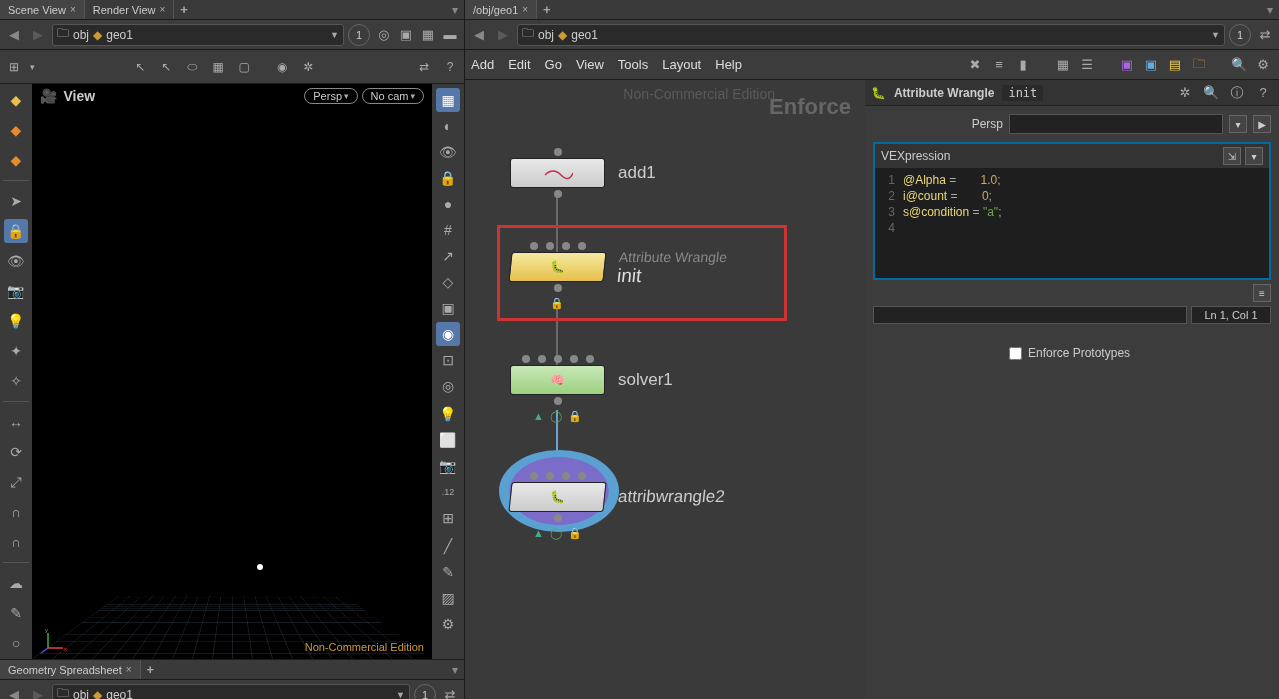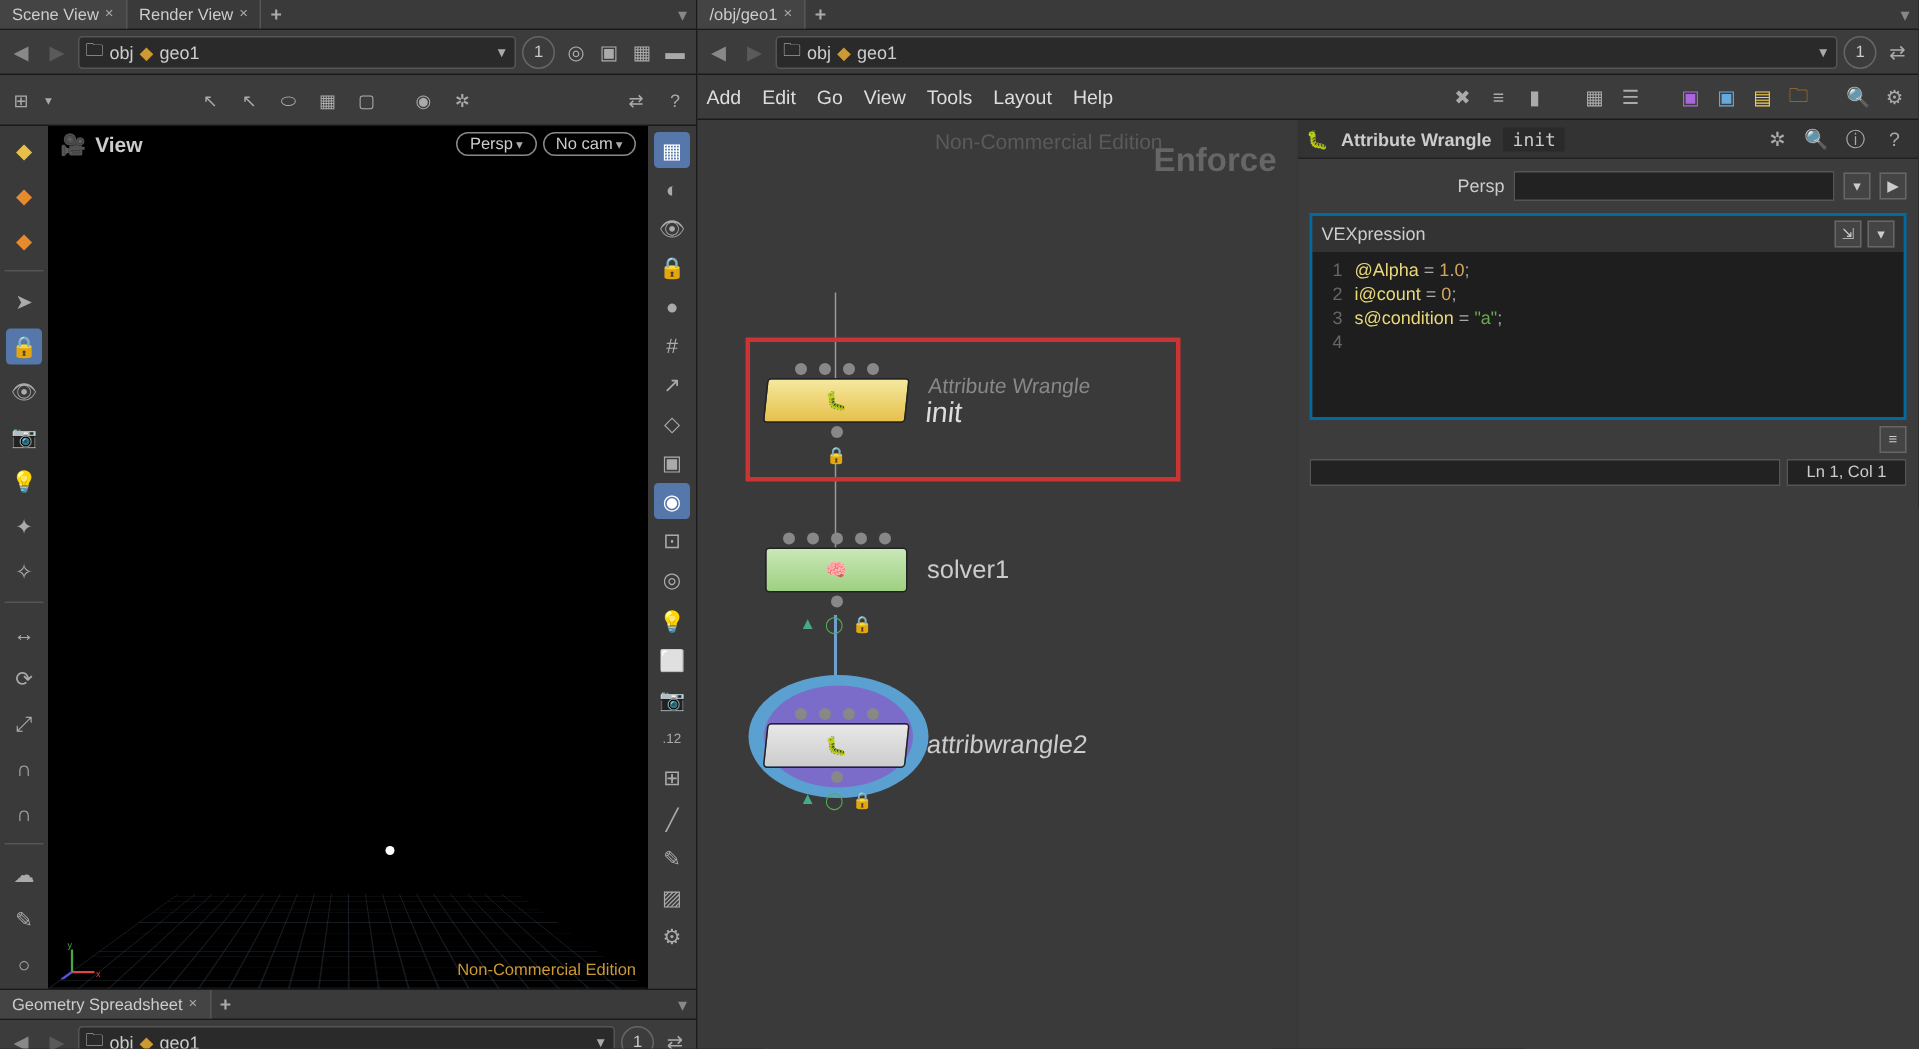--- a/index.html
+++ b/index.html
@@ -85,21 +85,21 @@
 .dropdown { background:#555; border:1px solid #666; height:20px; flex:0 0 120px; display:flex; align-items:center; padding:0 6px; font-size:12px; position:relative; }
 .dropdown::after { content:"▾"; position:absolute; right:4px; font-size:9px; }
 .vex-box { border:2px solid #0369a1; margin:4px 8px; }
 .vex-title { background:#333; padding:3px 6px; font-size:12px; }
 .code-area { background:#1e1e1e; font-family:monospace; font-size:12px; line-height:16px; padding:4px 0; min-height:110px; position:relative; }
 .code-line { display:flex; }
 .gutter { width:28px; text-align:right; color:#666; padding-right:8px; user-select:none; }
 .code-text { flex:1; color:#ddd; }
 .tok-a { color:#e8d87a; }
 .tok-b { color:#aaa; }
-.tok-n { color:#d4a760; }
+.tok-n { color:#d4a760;margin-left:21px; }
 .tok-s { color:#6aa84f; }
 .status-row { display:flex; padding:4px 8px; gap:4px; }
 .status-box { flex:1; background:#222; border:1px solid #555; height:18px; }
 .status-pos { width:80px; background:#222; border:1px solid #555; height:18px; display:flex; align-items:center; justify-content:center; font-size:11px; }
 .chev { font-size:9px; color:#aaa; }
 </style>
 </head>
 <body>
 
 <div class="main-grid">
@@ -313,20 +313,34 @@
       <div class="network-view">
         <div class="nce-label" style="top:6px; color:#5a5a5a; font-size:14px; right:90px">Non-Commercial Edition</div>
         <div class="geo-label">Enforce</div>
 
         <svg class="wire-svg">
           <line x1="92" y1="115" x2="92" y2="180" stroke="#999" stroke-width="1"></line>
           <line x1="92" y1="225" x2="92" y2="290" stroke="#999" stroke-width="1"></line>
           <line x1="92" y1="330" x2="92" y2="395" stroke="#70a0d0" stroke-width="2"></line>
         </svg>
 
+        <div class="node" style="left:45px; top:68px">
+          <div class="node-dots">
+              <span class="dot"></span>
+            </div>
+          <div class="node-body" style="background:linear-gradient(#e8e8e8,#ccc)">
+            <svg width="30" height="16">
+                <path d="M2 10 Q10 2 18 10 T30 8" fill="none" stroke="#b34" stroke-width="1.5"></path>
+              </svg>
+            <span class="node-label" style="font-size:17px">add1</span>
+          </div>
+          <div class="node-dots" style="margin-top:2px">
+              <span class="dot"></span>
+            </div>
+        </div>
 
         <div class="sel-box" style="left:32px; top:145px; width:290px; height:96px"></div>
         <div class="node" style="left:45px; top:162px">
           <div class="node-dots">
               <span class="dot"></span>
               <span class="dot"></span>
               <span class="dot"></span>
               <span class="dot"></span>
             </div>
           <div class="node-body" style="background:linear-gradient(#f5e9a0,#e6c04a); transform:skewX(-6deg)">
@@ -440,17 +454,22 @@
 
         <div style="display:flex; justify-content:flex-end; padding:0 8px">
           <div class="param-btn">≡</div>
         </div>
         <div class="status-row">
           <div class="status-box"></div>
           <div class="status-pos">Ln 1, Col 1</div>
         </div>
 
         <div class="param-rows" style="margin-top:10px">
+          <div class="param-row">
+            <div class="param-label"></div>
+            <input type="checkbox" style="">
+            <span>Enforce Prototypes</span>
+          </div>
         </div>
       </div>
     </div>
   </div>
 </div>
 
 </body></html>

